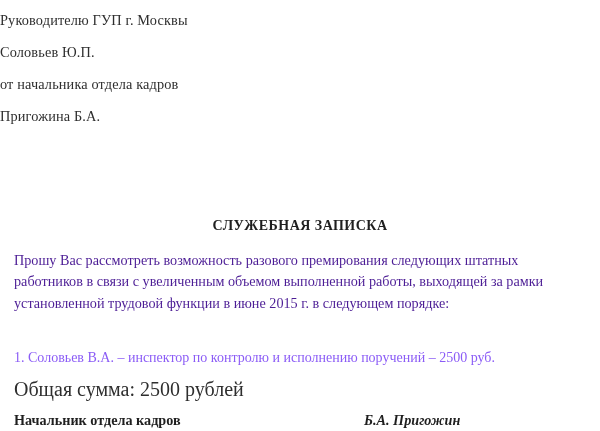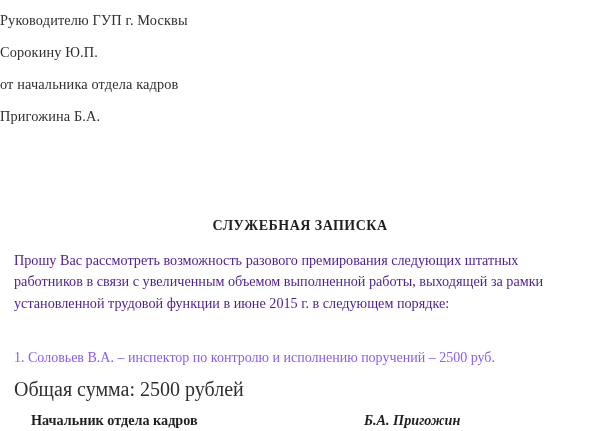--- a/index.html
+++ b/index.html
@@ -103,31 +103,31 @@
   .signature-row .sig-title,
   .signature-row .sig-name {
     position: absolute;
     top: 0;
     font-size: 14.2px;
     line-height: 20px;
     font-weight: bold;
     white-space: nowrap;
     color: #1f1f1f;
   }
-  .signature-row .sig-title { left: 17px; }
+  .signature-row .sig-title { left: 0; }
   .signature-row .sig-name  { left: 350px; font-style: italic; }
 </style>
 </head>
 <body>
 
 <div class="page">
 
   <div class="addressee">
     <div class="addr-line">Руководителю ГУП г. Москвы</div>
-    <div class="addr-line">Сорокину Ю.П.</div>
+    <div class="addr-line">Соловьев Ю.П.</div>
     <div class="addr-line">от начальника отдела кадров</div>
     <div class="addr-line">Пригожина Б.А.</div>
   </div>
 
   <div class="doc-title">СЛУЖЕБНАЯ ЗАПИСКА</div>
 
   <div class="body-paragraph">Прошу Вас рассмотреть возможность разового премирования следующих штатных работников в связи с увеличенным объемом выполненной работы, выходящей за рамки установленной трудовой функции в июне 2015 г. в следующем порядке:</div>
 
   <div class="employee-list">
     <div class="list-item">1. Соловьев В.А. – инспектор по контролю и исполнению поручений – 2500 руб.</div>

